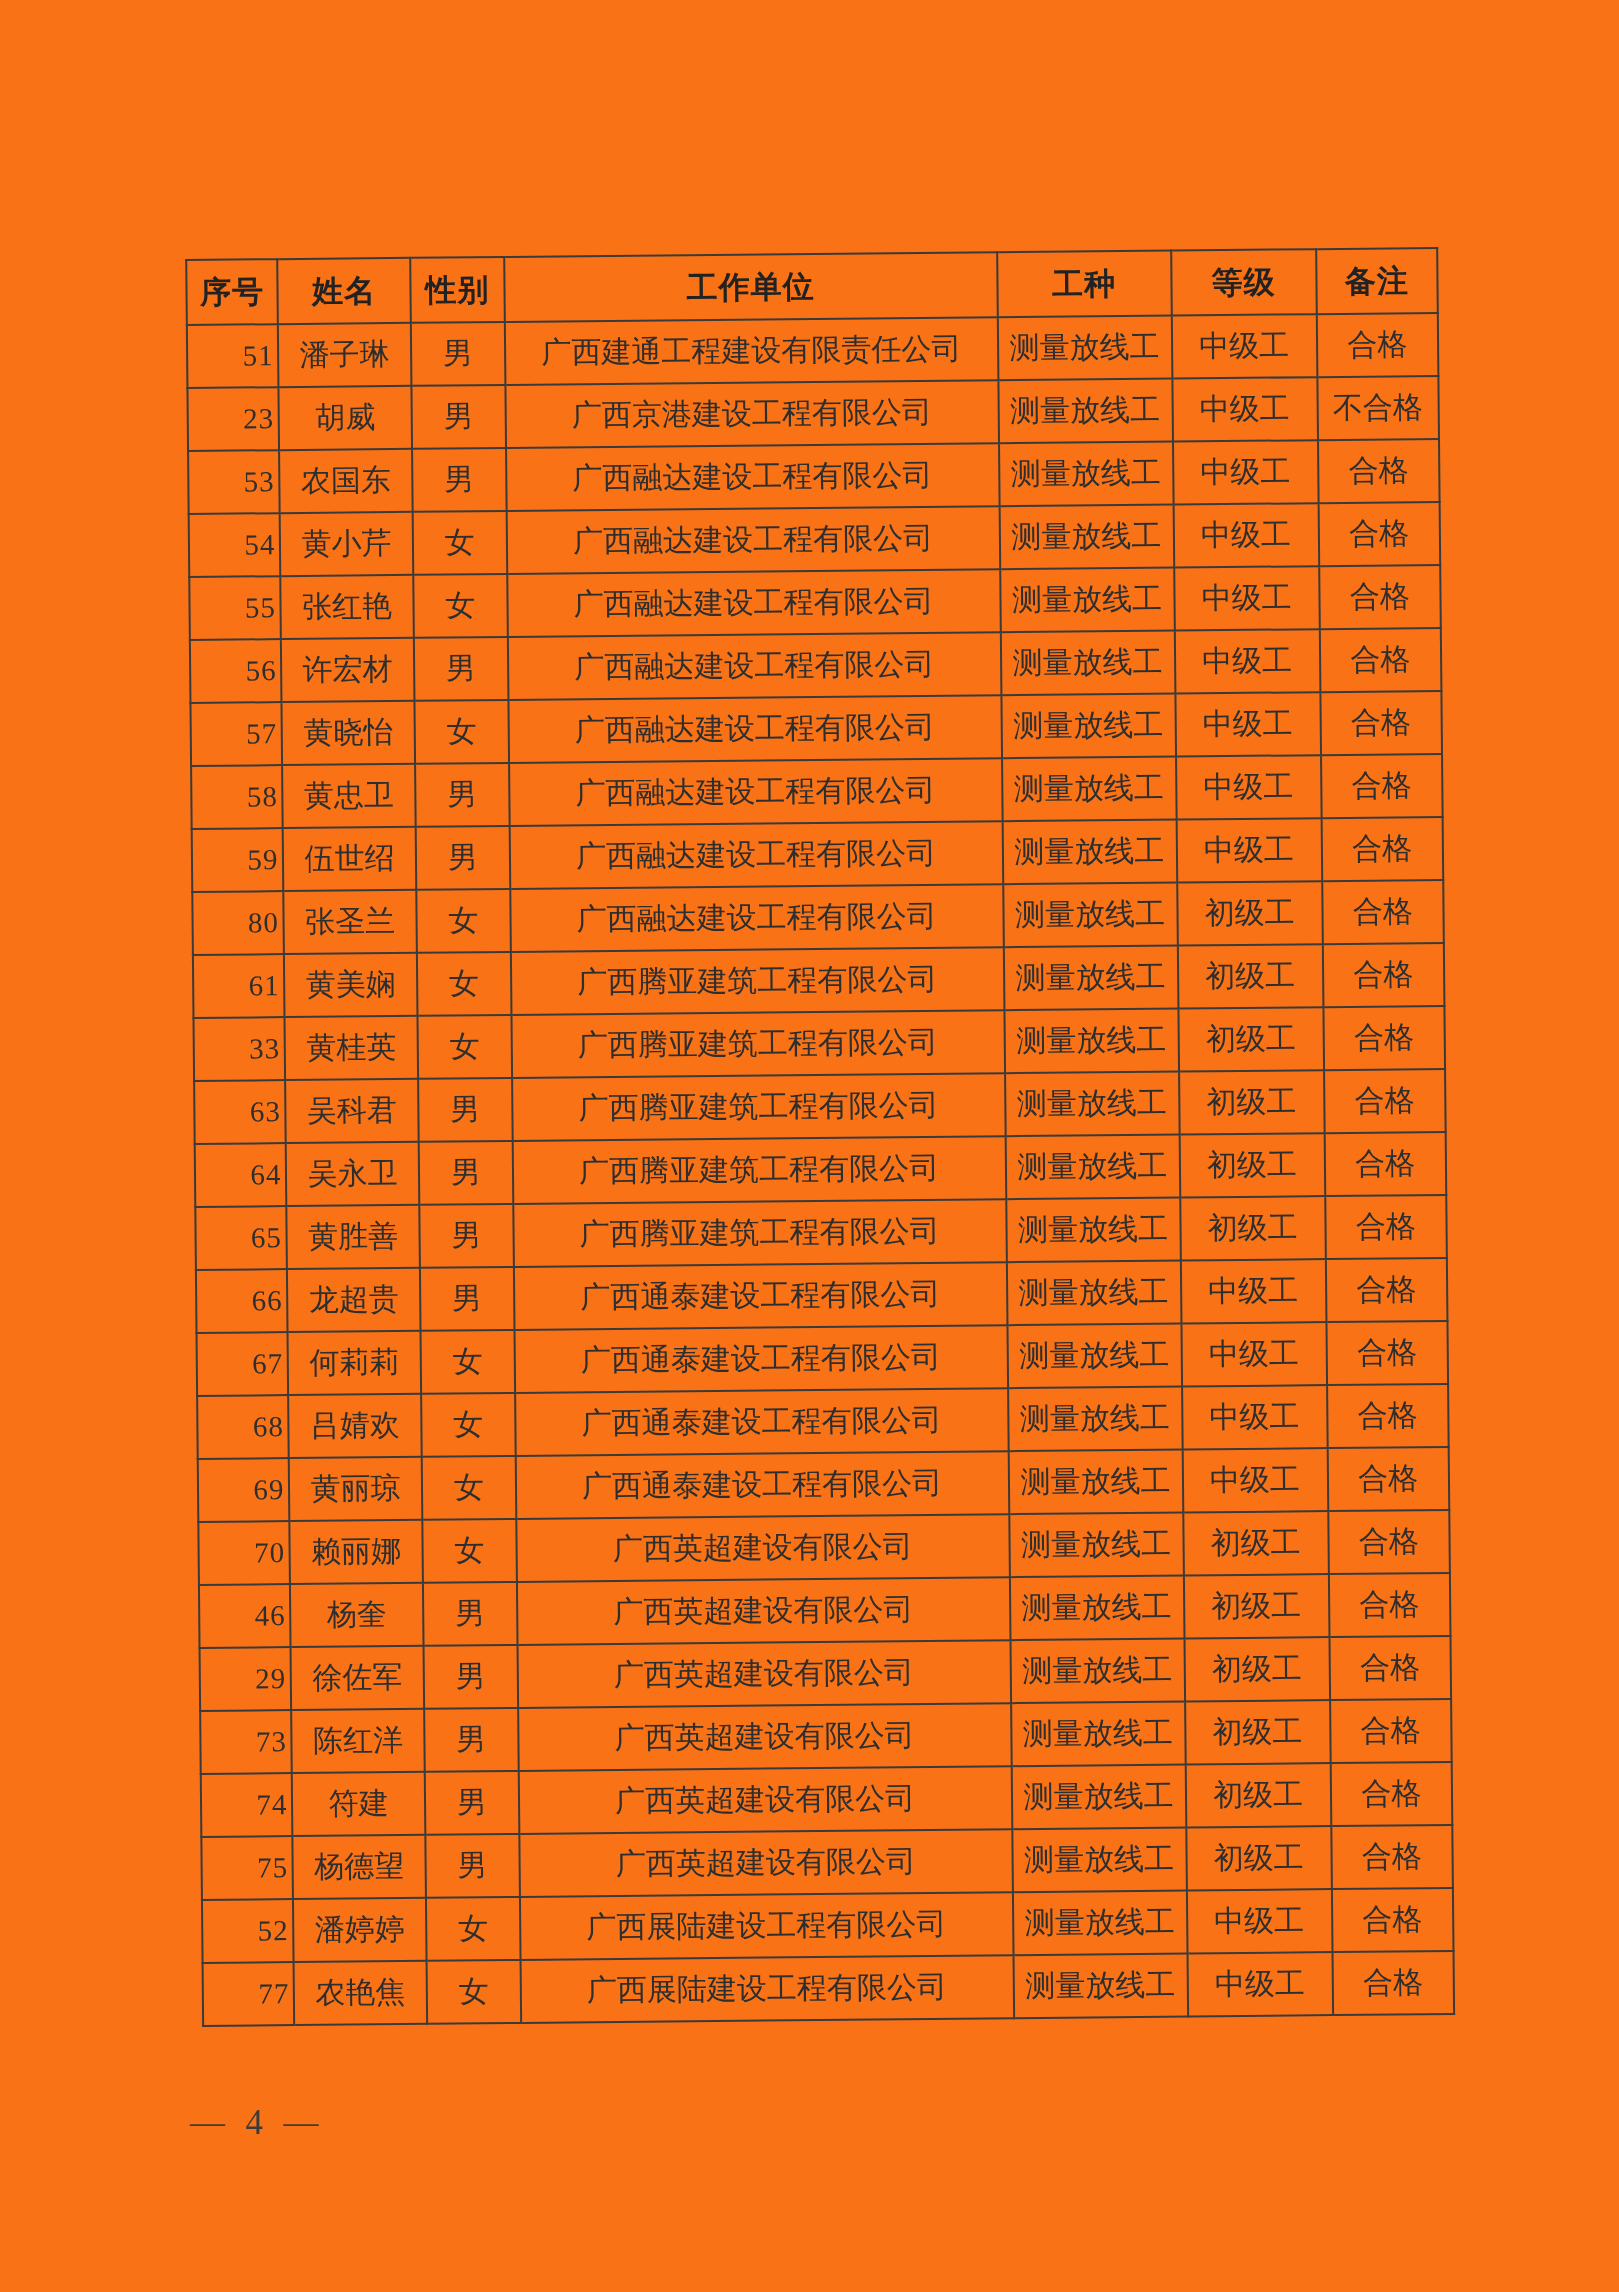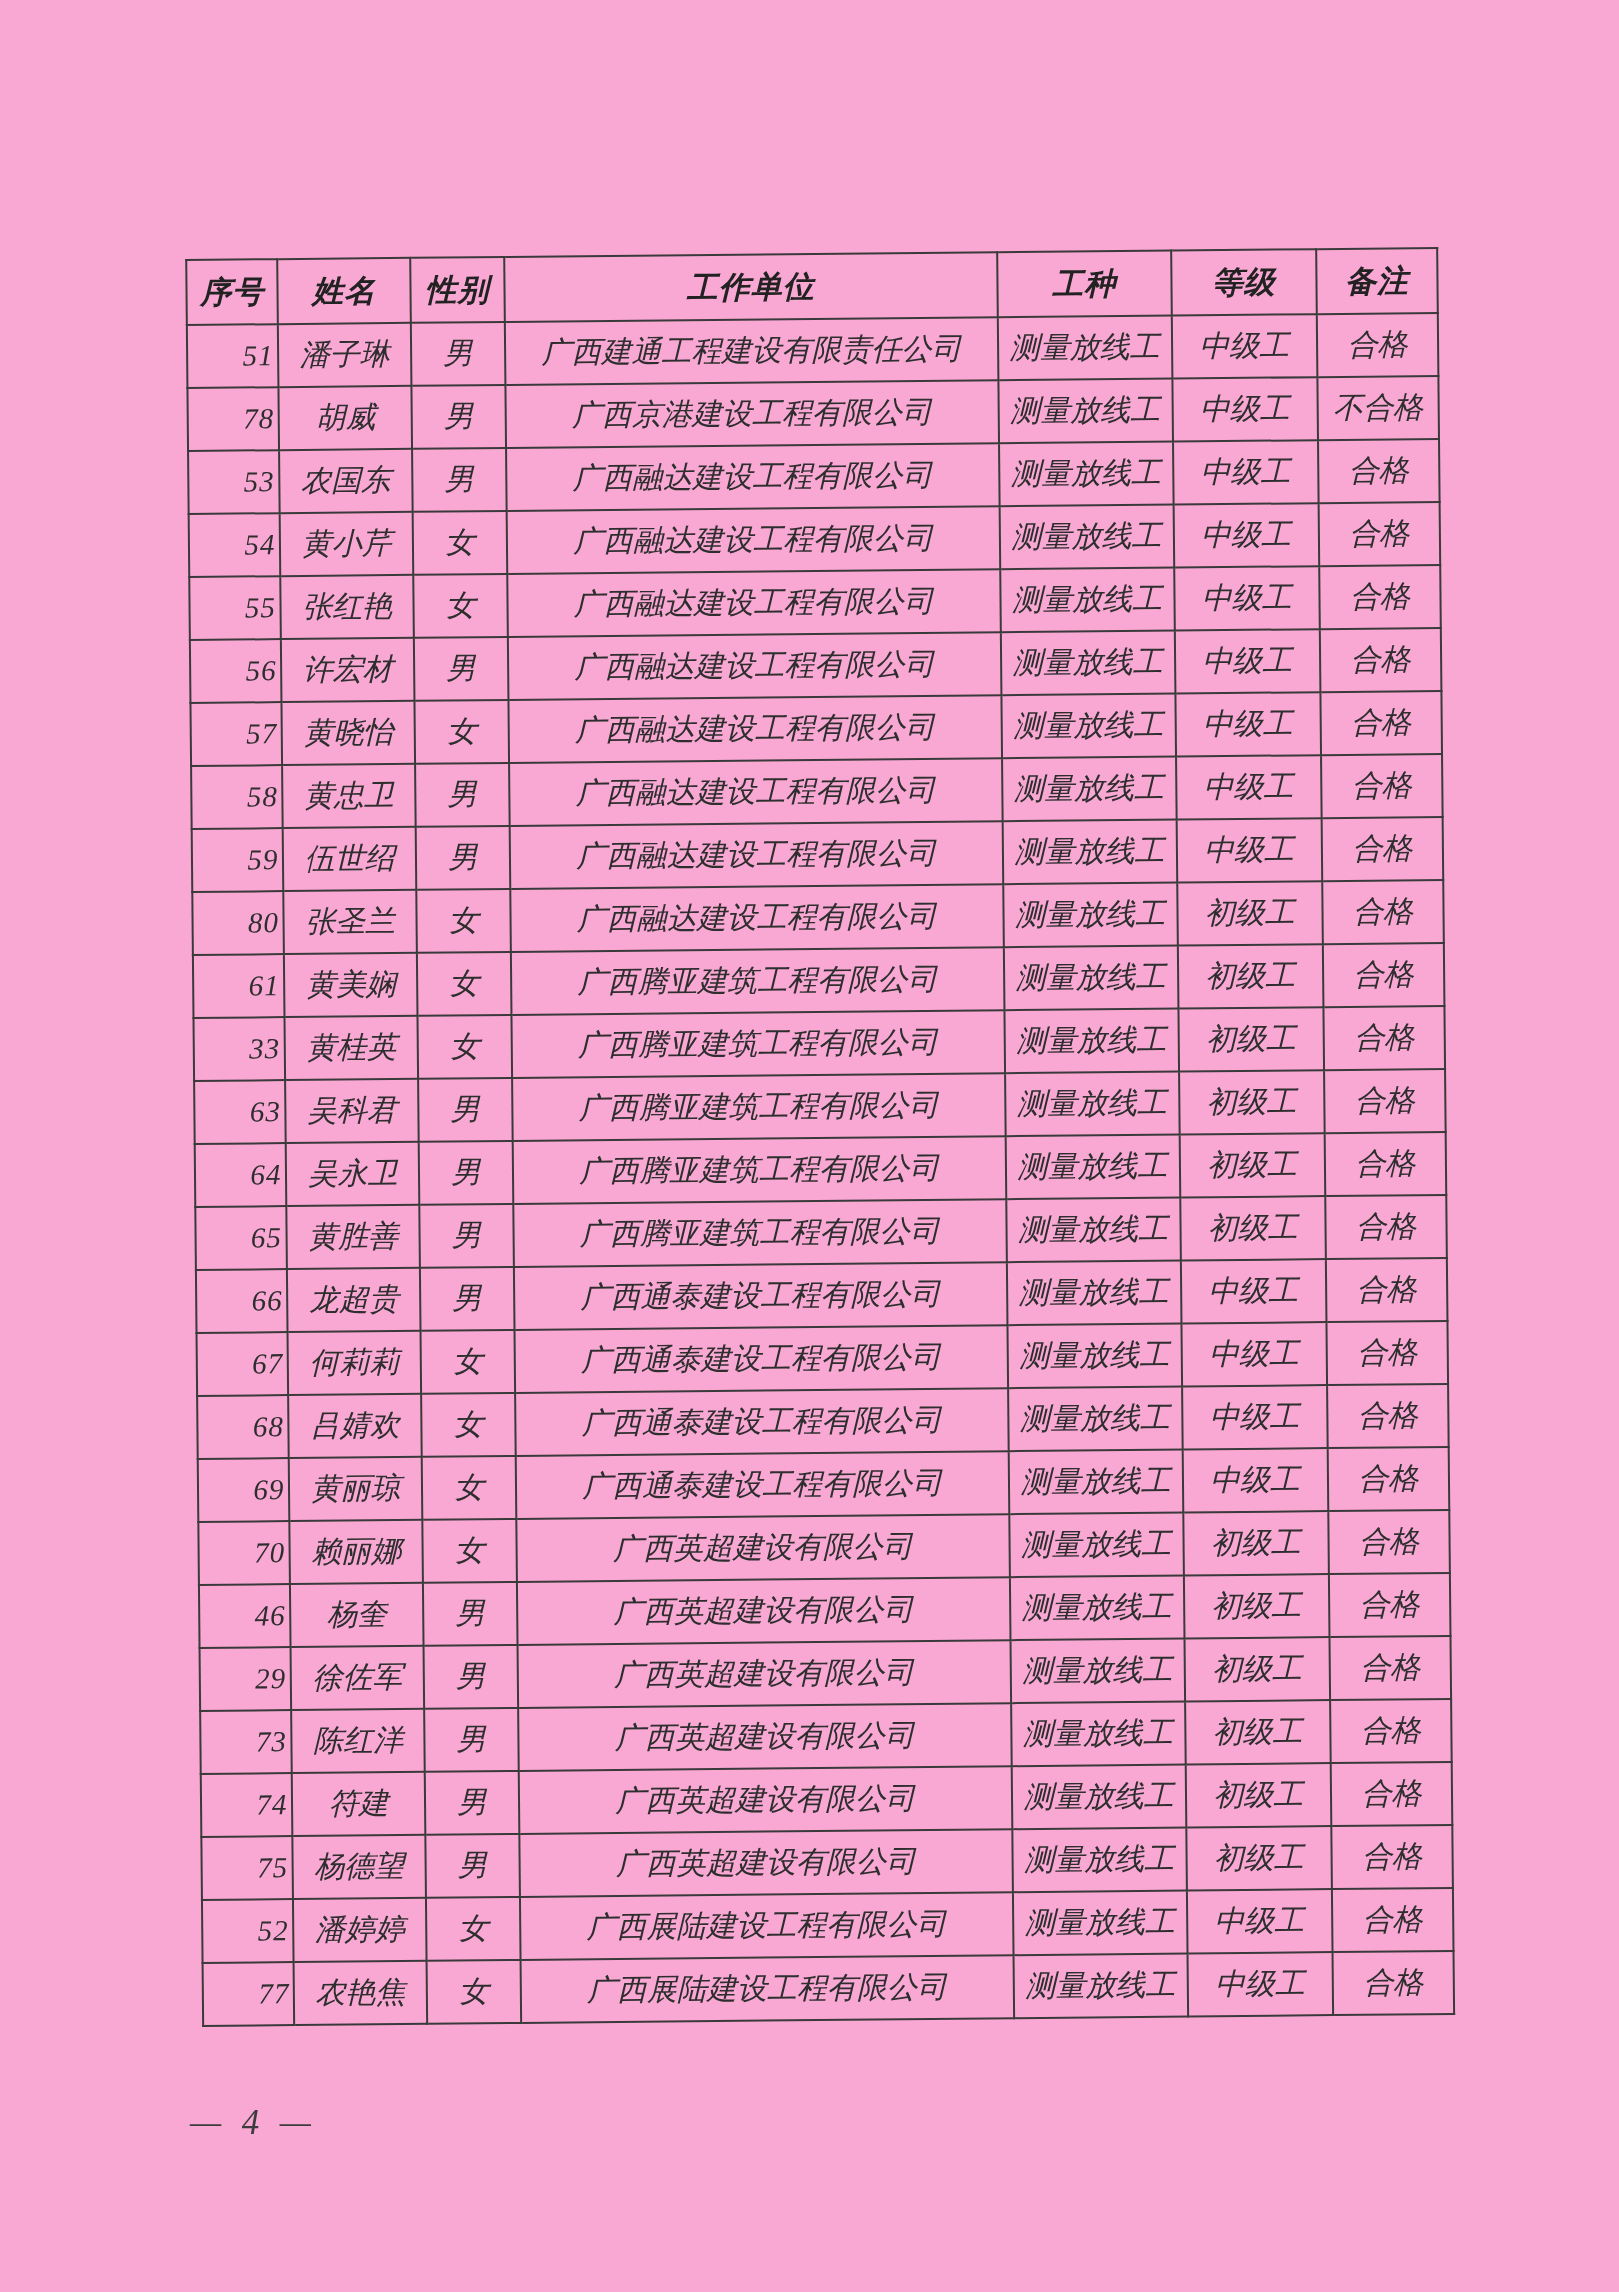--- a/index.html
+++ b/index.html
@@ -4,25 +4,24 @@
 <style>
   html, body {
     margin: 0;
     padding: 0;
     background: #ffffff;
   }
   .page {
     position: relative;
     width: 1619px;
     height: 2293px;
-    background: #f9a8d4;
+    background: #f97316;
     overflow: hidden;
     font-family: "Liberation Serif", "DejaVu Serif", serif;
     color: #2b2b2b;
-    font-style: italic;
   }
   .table-wrap {
     position: absolute;
     left: 192px;
     top: 259px;
     width: 1253px;
     transform: rotate(-0.55deg);
     transform-origin: 0 40%;
   }
   table.roster {
@@ -107,21 +106,21 @@
           <tr>
             <td class="col-no">51</td>
             <td class="col-name">潘子琳</td>
             <td class="col-gender">男</td>
             <td class="col-company">广西建通工程建设有限责任公司</td>
             <td class="col-trade">测量放线工</td>
             <td class="col-grade">中级工</td>
             <td class="col-remark">合格</td>
           </tr>
           <tr>
-            <td class="col-no">78</td>
+            <td class="col-no">23</td>
             <td class="col-name">胡威</td>
             <td class="col-gender">男</td>
             <td class="col-company">广西京港建设工程有限公司</td>
             <td class="col-trade">测量放线工</td>
             <td class="col-grade">中级工</td>
             <td class="col-remark">不合格</td>
           </tr>
           <tr>
             <td class="col-no">53</td>
             <td class="col-name">农国东</td>

